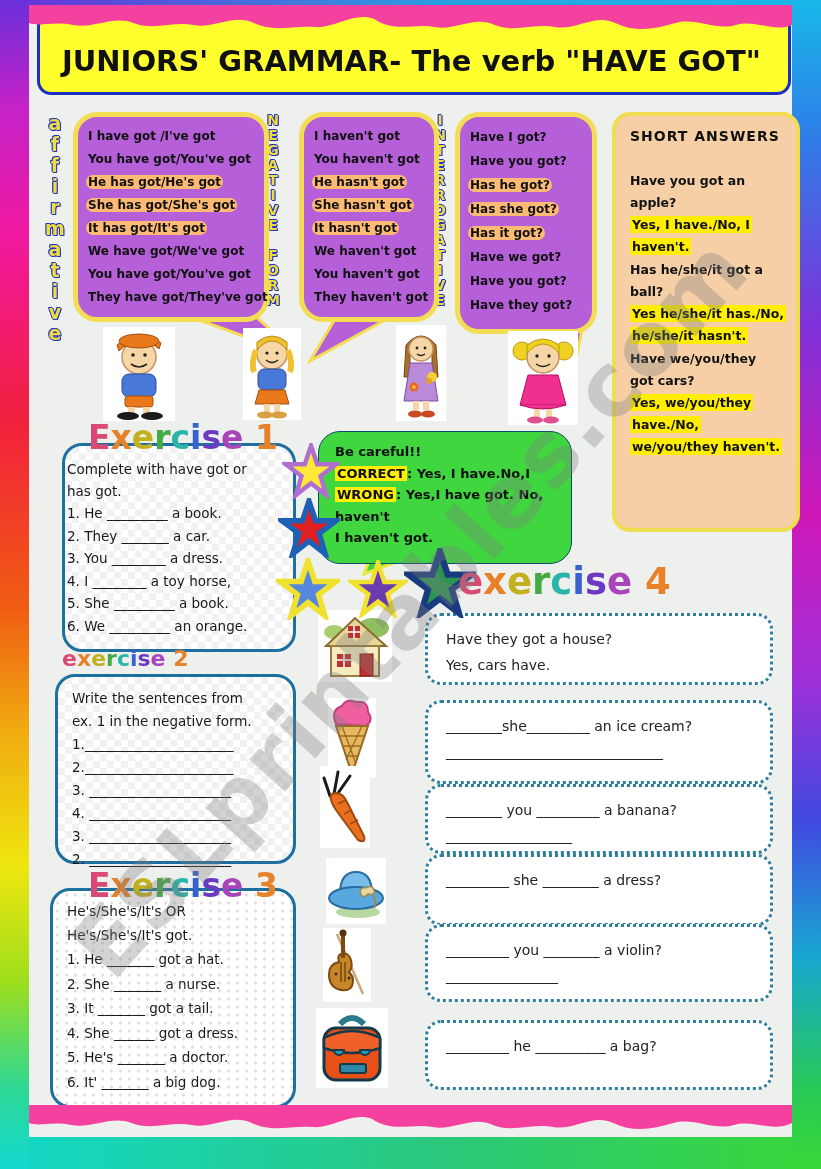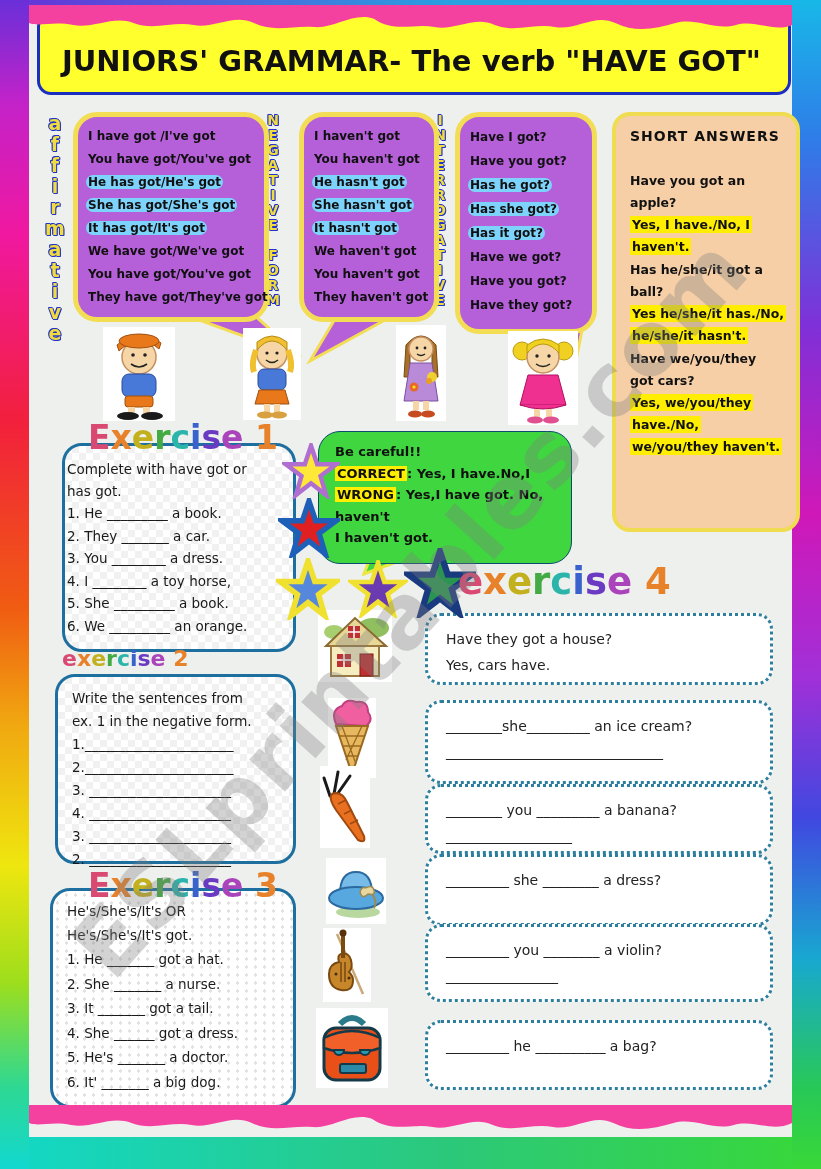--- a/index.html
+++ b/index.html
@@ -27,21 +27,21 @@
 
   
   .bubble{background:#b55fd9;border:5px solid #f3dd55;border-radius:24px;z-index:4;}
   .b1{left:73px;top:112px;width:186px;height:200px;}
   .b2{left:299px;top:112px;width:130px;height:200px;}
   .b3{left:455px;top:112px;width:132px;height:212px;}
   .bubble .rows{padding:8px 4px 0 8px;}
   .brow{display:block;font-size:12px;font-weight:bold;color:#101010;line-height:23px;white-space:nowrap;}
   .b3 .brow{line-height:24px;}
   .brow span{padding:0 2px;}
-  .brow span.hl{background:#7dd3fc;border-radius:7px;}
+  .brow span.hl{background:#fdba74;border-radius:7px;}
 
   .vlabel{z-index:4;writing-mode:vertical-rl;text-orientation:upright;font-weight:bold;
     color:#f0dc3c;line-height:1;
     text-shadow:-1px 0 #2233cc,1px 0 #2233cc,0 -1px #2233cc,0 1px #2233cc,1px 1px #2233cc,-1px -1px #2233cc;}
   .vl-aff{left:45px;top:112px;height:210px;font-size:19px;letter-spacing:-1px;}
   .vl-neg{left:266px;top:112px;height:208px;font-size:14px;letter-spacing:-1px;}
   .vl-int{left:433px;top:112px;height:228px;font-size:14px;letter-spacing:-1px;}
 
   
   .tail{z-index:3;}

